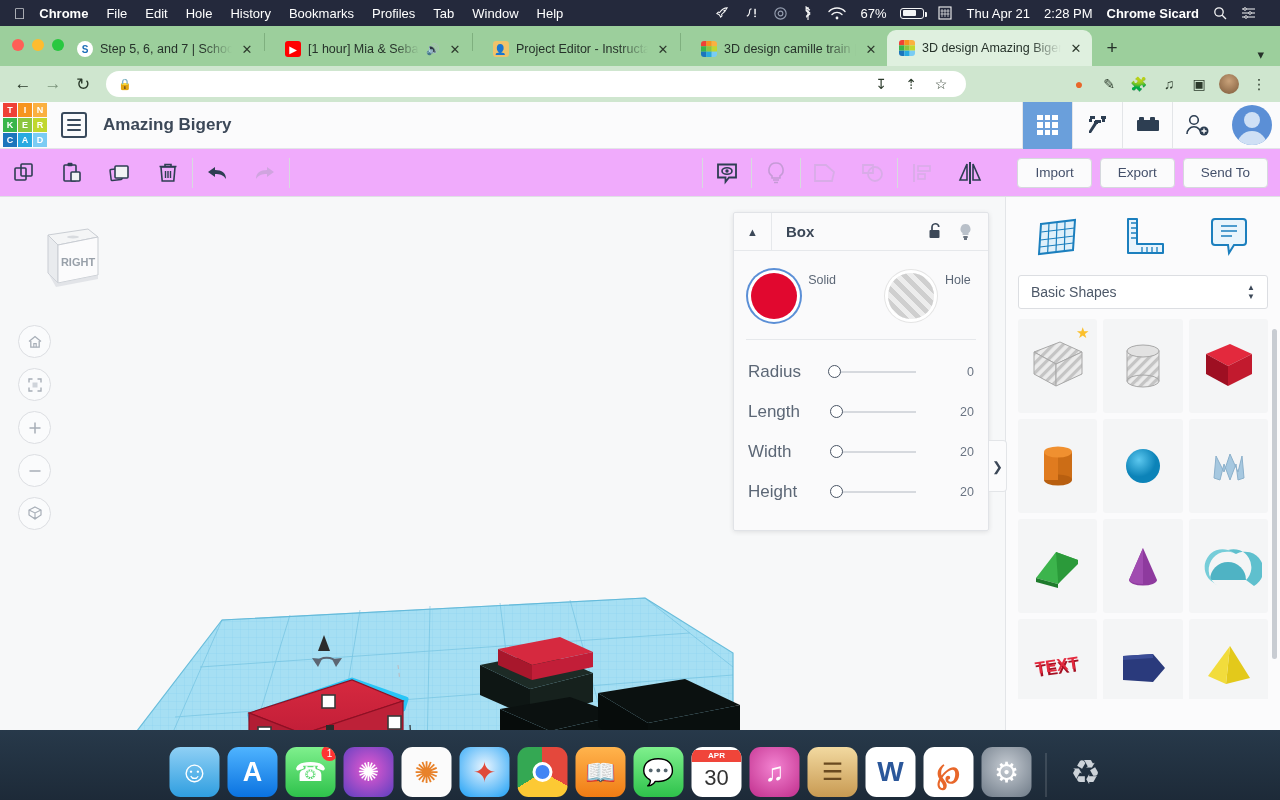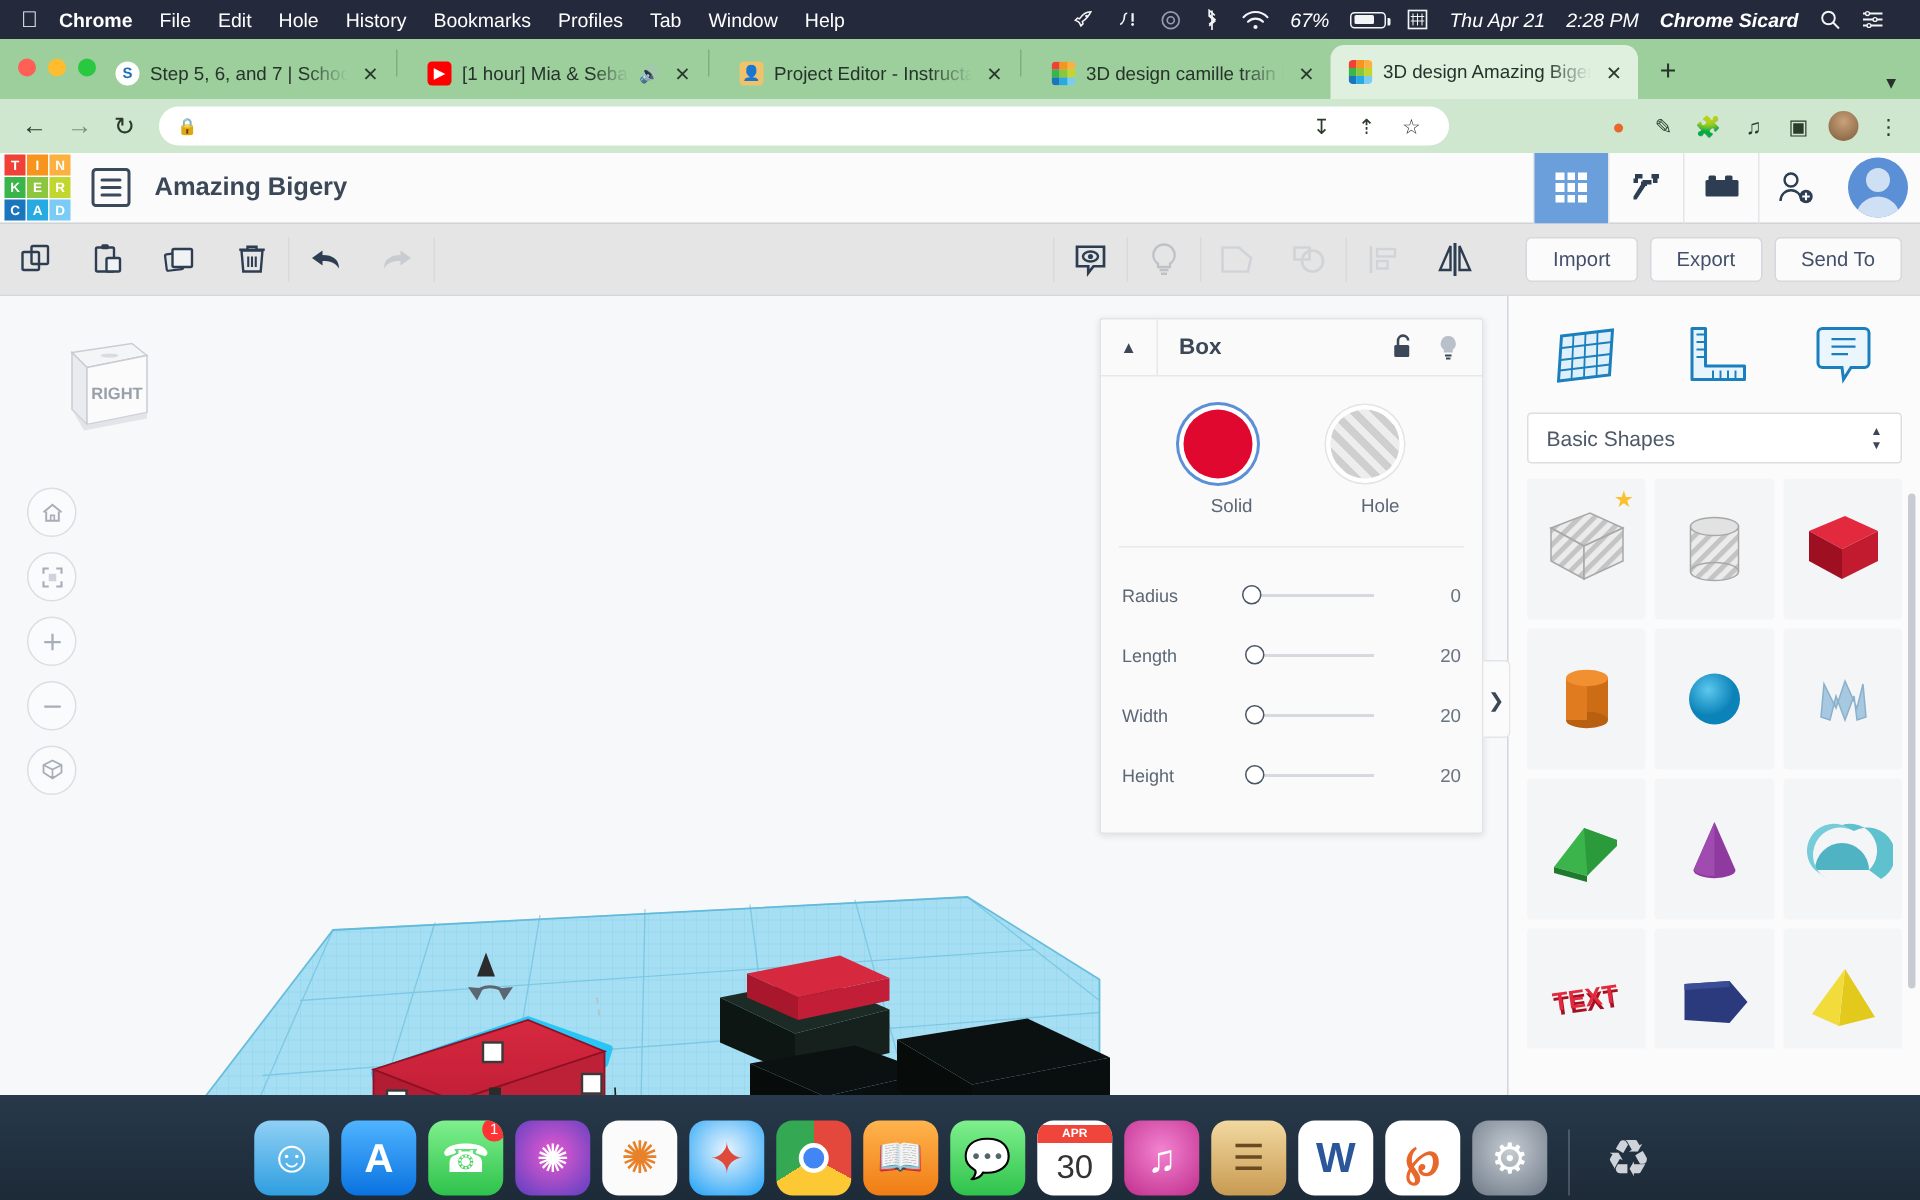--- a/index.html
+++ b/index.html
@@ -13,21 +13,21 @@
 
   
   .macbar {
     position: absolute; top: 0; left: 0; width: 1280px; height: 26px;
     background: #24293c; display: flex; align-items: center;
     color: #fff; font-size: 13px; z-index: 50;
   }
   .macbar .apple { margin: 0 14px 0 14px; font-size: 15px; line-height: 1; }
   .macbar .mi { margin-right: 18px; white-space: nowrap; }
   .macbar .mi.bold { font-weight: bold; }
-  .macbar .right { margin-left: auto; display: flex; align-items: center; padding-right: 10px; font-style: italic; }
+  .macbar .right { margin-left: auto; display: flex; align-items: center; padding-right: 10px; }
   .macbar .right .ic { margin-right: 14px; display: flex; align-items: center; opacity: .95; }
   .macbar .right .tx { margin-right: 14px; white-space: nowrap; }
   .macbar .right .tx.name { font-weight: bold; }
   .battery { display: inline-block; width: 24px; height: 11px; border: 1.5px solid #fff;
              border-radius: 3px; position: relative; }
   .battery::after { content: ""; position: absolute; right: -4px; top: 3px; width: 2px; height: 5px;
              background: #fff; border-radius: 0 1px 1px 0; }
   .battery .fill { position: absolute; left: 1.5px; top: 1.5px; bottom: 1.5px; width: 13px;
              background: #fff; border-radius: 1px; }
 
@@ -106,21 +106,21 @@
   .avatar-lg { width: 40px; height: 40px; border-radius: 50%; background: #5b8fd6;
                margin: 0 8px 0 10px; position: relative; overflow: hidden; }
   .avatar-lg::before { content: ""; position: absolute; left: 12px; top: 7px; width: 16px; height: 16px;
                border-radius: 50%; background: #cfe0f5; }
   .avatar-lg::after { content: ""; position: absolute; left: 5px; top: 26px; width: 30px; height: 20px;
                border-radius: 15px 15px 0 0; background: #cfe0f5; }
 
   
   .tc-toolbar {
     position: absolute; top: 149px; left: 0; width: 1280px; height: 48px;
-    background: #e5e5e5; border-bottom: 1px solid #dfe1e5; display: flex; align-items: center;
+    background: #f0abfc; border-bottom: 1px solid #dfe1e5; display: flex; align-items: center;
   }
   .tbtn { width: 48px; height: 48px; display: flex; align-items: center; justify-content: center; }
   .tsep { width: 1px; height: 30px; background: #d7dade; }
   .tbtn.dim { opacity: .32; }
   .tright { margin-left: auto; display: flex; align-items: center; gap: 8px; padding-right: 12px; }
   .pillbtn { height: 30px; padding: 0 17px; border: 1px solid #d5d8dd; border-radius: 4px;
              background: #fbfbfc; color: #44506a; font-size: 13.5px;
              display: flex; align-items: center; justify-content: center; }
 
   
@@ -136,30 +136,30 @@
   .panel { position: absolute; left: 733px; top: 212px; width: 256px;
            background: rgba(249,250,251,.90); border: 1px solid #e1e3e7;
            border-radius: 2px; box-shadow: 0 1px 5px rgba(0,0,0,.10); }
   .panel-head { height: 38px; display: flex; align-items: center; border-bottom: 1px solid #e6e8eb; }
   .panel-collapse { width: 38px; height: 37px; display: flex; align-items: center;
                     justify-content: center; border-right: 1px solid #e6e8eb; color: #3c4858; font-size: 11px;}
   .panel-title { margin-left: 14px; font-size: 15px; font-weight: bold; color: #3c4858; }
   .panel-head .pic { width: 30px; display: flex; align-items: center; justify-content: center; color: #3c4858; }
   .panel-head .picwrap { margin-left: auto; display: flex; padding-right: 8px; }
   .swatches { display: flex; justify-content: center; gap: 52px; padding: 22px 0 16px; }
-  .sw { display: flex; flex-direction: column; align-items: flex-end; gap: 11px; }
+  .sw { display: flex; flex-direction: row; align-items: flex-start; gap: 11px; }
   .sw .dot { width: 46px; height: 46px; border-radius: 50%; }
   .sw .dot.solid { background: #e1082f; box-shadow: 0 0 0 3px #fff, 0 0 0 5px #5b8fd6; }
   .sw .dot.hole { background: repeating-linear-gradient(45deg,#cfcfcf 0 5px,#ededed 5px 10px);
                   box-shadow: 0 0 0 3px #fff, 0 0 0 4px #e4e4e4; }
   .sw .lbl { font-size: 12.5px; color: #5c6776; }
   .panel-div { height: 1px; background: #e6e8eb; margin: 4px 12px 0; }
   .rows { padding: 12px 0 18px; }
   .row { display: flex; align-items: center; height: 40px; padding: 0 14px; }
-  .row .nm { width: 72px; font-size: 12px; color: #5c6776; }
+  .row .nm { width: 72px; font-size: 17px; color: #5c6776; }
   .row .track { flex: 1 1 auto; height: 14px; position: relative; margin: 0 8px; }
   .row .track .bar { position: absolute; left: 8px; right: 8px; top: 6px; height: 2px; background: #d6d9de; }
   .row .track .fill { position: absolute; top: 6px; height: 2px; background: #4a86cf; }
   .row .track .knob { position: absolute; top: 0; width: 13px; height: 13px; border-radius: 50%;
                       background: #fff; border: 1.6px solid #4a5565; }
   .row .val { width: 42px; text-align: right; font-size: 12.5px; color: #6a7483; }
 
   
   .rpanel { position: absolute; left: 1005px; top: 197px; width: 275px; height: 533px;
             background: #fbfbfc; border-left: 1px solid #e3e5e8; }

